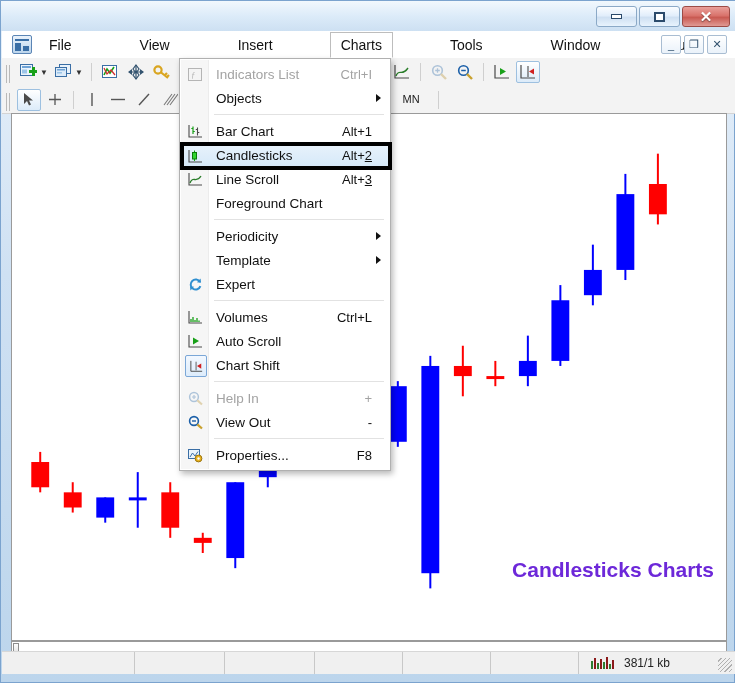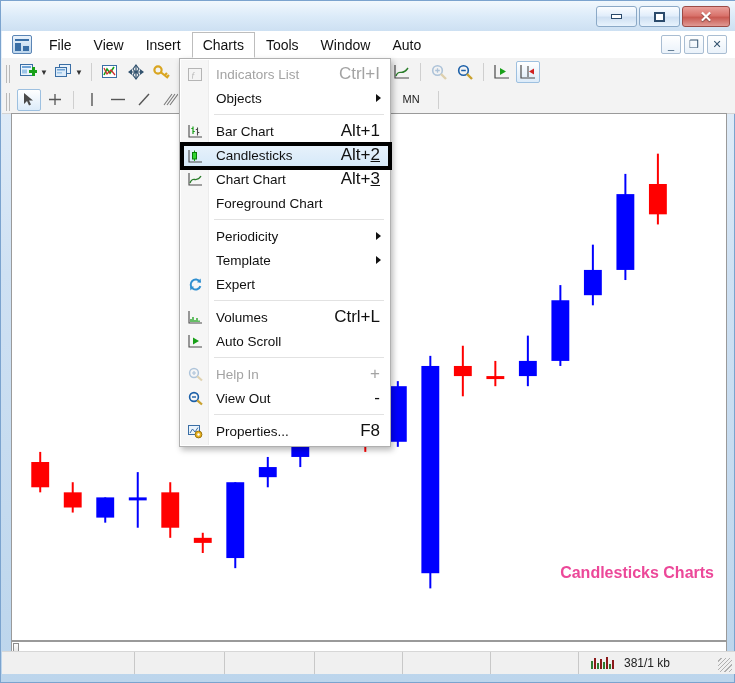--- a/index.html
+++ b/index.html
@@ -58,21 +58,21 @@
   }
   .app-icon {
     position: absolute; left: 10px; top: 4px; width: 20px; height: 19px;
     background: linear-gradient(180deg,#e9f2fb,#bcd5ec);
     border: 1px solid #5b85b5; border-radius: 2px; box-sizing: border-box;
     overflow: hidden;
   }
   .app-icon i {
     position:absolute; display:block; background:#3a6ea5;
   }
-  .menu-items { position: absolute; left: 36px; top: 0; height: 27px; display: flex; align-items: center;}
+  .menu-items { position: absolute; left: 36px; top: 0; height: 27px; display: flex; align-items: center; gap: 46px;}
   .menu-item {
     padding: 4px 11px; font-size: 14px; color: #111; cursor: default;
     line-height: 18px;
   }
   .menu-item.open {
     background: #ffffff;
     border: 1px solid #bdbdbd;
     border-bottom: 1px solid #ffffff;
     padding: 3px 10px;
     position: relative; z-index: 60;
@@ -122,21 +122,21 @@
 
   
   .chart-outer {
     position:absolute; left: 10px; top: 112px; width: 716px; height: 528px;
     background:#ffffff; border: 1px solid #9a9a9a; box-sizing:border-box;
     overflow:hidden;
   }
   .chart-canvas { position:absolute; left:0; top:0; width:100%; height:100%; }
   .chart-overlay-text {
     position:absolute; right: 12px; bottom: 58px;
-    font-size: 16px; font-weight: bold; color:#ec4899;
+    font-size: 21px; font-weight: bold; color:#6d28d9;
     font-family: "Liberation Sans", sans-serif;
     letter-spacing: 0px;
     text-align: right;
   }
 
   
   .hscroll {
     position:absolute; left: 10px; top: 640px; width: 716px; height: 15px;
     background:#ffffff; border:1px solid #9a9a9a; box-sizing:border-box;
   }
@@ -177,21 +177,21 @@
     position:relative; height: 24px; display:flex; align-items:center;
     font-size: 13.5px; color:#111; padding-left: 36px; padding-right: 10px;
     z-index: 2; box-sizing: border-box;
   }
   .dd-item.disabled { color:#a3a3a3; }
   .dd-item .ico {
     position:absolute; left: 5px; top: 2px; width: 20px; height: 20px;
     display:flex; align-items:center; justify-content:center;
   }
   .dd-item .shortcut {
-    position:absolute; right: 10px; font-size: 17px; color:#111;
+    position:absolute; right: 18px; font-size: 13px; color:#111;
   }
   .dd-item.disabled .shortcut { color:#a3a3a3; }
   .dd-item .arrow {
     position:absolute; right: 9px; width:0;height:0;
     border-left: 5px solid #111; border-top:4px solid transparent; border-bottom:4px solid transparent;
   }
   .dd-sep { height:1px; background:#e2e2e2; margin: 4px 6px 4px 34px; position:relative; z-index:2;}
   .dd-item.selected {
     background: linear-gradient(180deg,#e8f2fb, #d6e9f9);
     border-top: 1px solid #9dc3e6; border-bottom: 1px solid #9dc3e6;
@@ -538,21 +538,21 @@
         <span class="shortcut">Alt+<u>2</u></span>
       </div>
 
       <div class="dd-item">
         <span class="ico">
           <svg width="17" height="15" viewBox="0 0 17 15">
             <path d="M2 1 V13 H15" stroke="#4a4a4a" fill="none" stroke-width="1.1"></path>
             <path d="M3 11 C6 3, 9 12, 14 4" stroke="#2a7d2a" fill="none" stroke-width="1.3"></path>
           </svg>
         </span>
-        <span>Chart Chart</span>
+        <span>Line Scroll</span>
         <span class="shortcut">Alt+<u>3</u></span>
       </div>
 
       <div class="dd-item">
         <span>Foreground Chart</span>
       </div>
 
       <div class="dd-sep"></div>
 
       <div class="dd-item">
@@ -587,20 +587,30 @@
         <span class="shortcut">Ctrl+L</span>
       </div>
       <div class="dd-item">
         <span class="ico">
           <svg width="17" height="15" viewBox="0 0 17 15">
             <path d="M2 1 V13 H15" stroke="#4a4a4a" fill="none" stroke-width="1.1"></path>
             <path d="M6 3.5 L12 7 L6 10.5 Z" fill="#18a018"></path>
           </svg>
         </span>
         <span>Auto Scroll</span>
+      </div>
+      <div class="dd-item">
+        <span class="ico icon-box-sel">
+          <svg width="15" height="13" viewBox="0 0 17 15">
+            <path d="M2 1 V13 H15" stroke="#4a4a4a" fill="none" stroke-width="1.1"></path>
+            <path d="M8 2 V12" stroke="#4a4a4a" stroke-width="1"></path>
+            <path d="M9 7 L14 4 V10 Z" fill="#d02020"></path>
+          </svg>
+        </span>
+        <span>Chart Shift</span>
       </div>
 
       <div class="dd-sep"></div>
 
       <div class="dd-item disabled">
         <span class="ico">
           <svg width="17" height="15" viewBox="0 0 17 15" opacity="0.35">
             <circle cx="7" cy="6" r="4.4" fill="none" stroke="#2c6aa8" stroke-width="1.5"></circle>
             <path d="M10.3 9.3 L15 13.5" stroke="#b79030" stroke-width="2.2"></path>
             <path d="M5 6 H9 M7 4 V8" stroke="#2c6aa8" stroke-width="1.2"></path>

